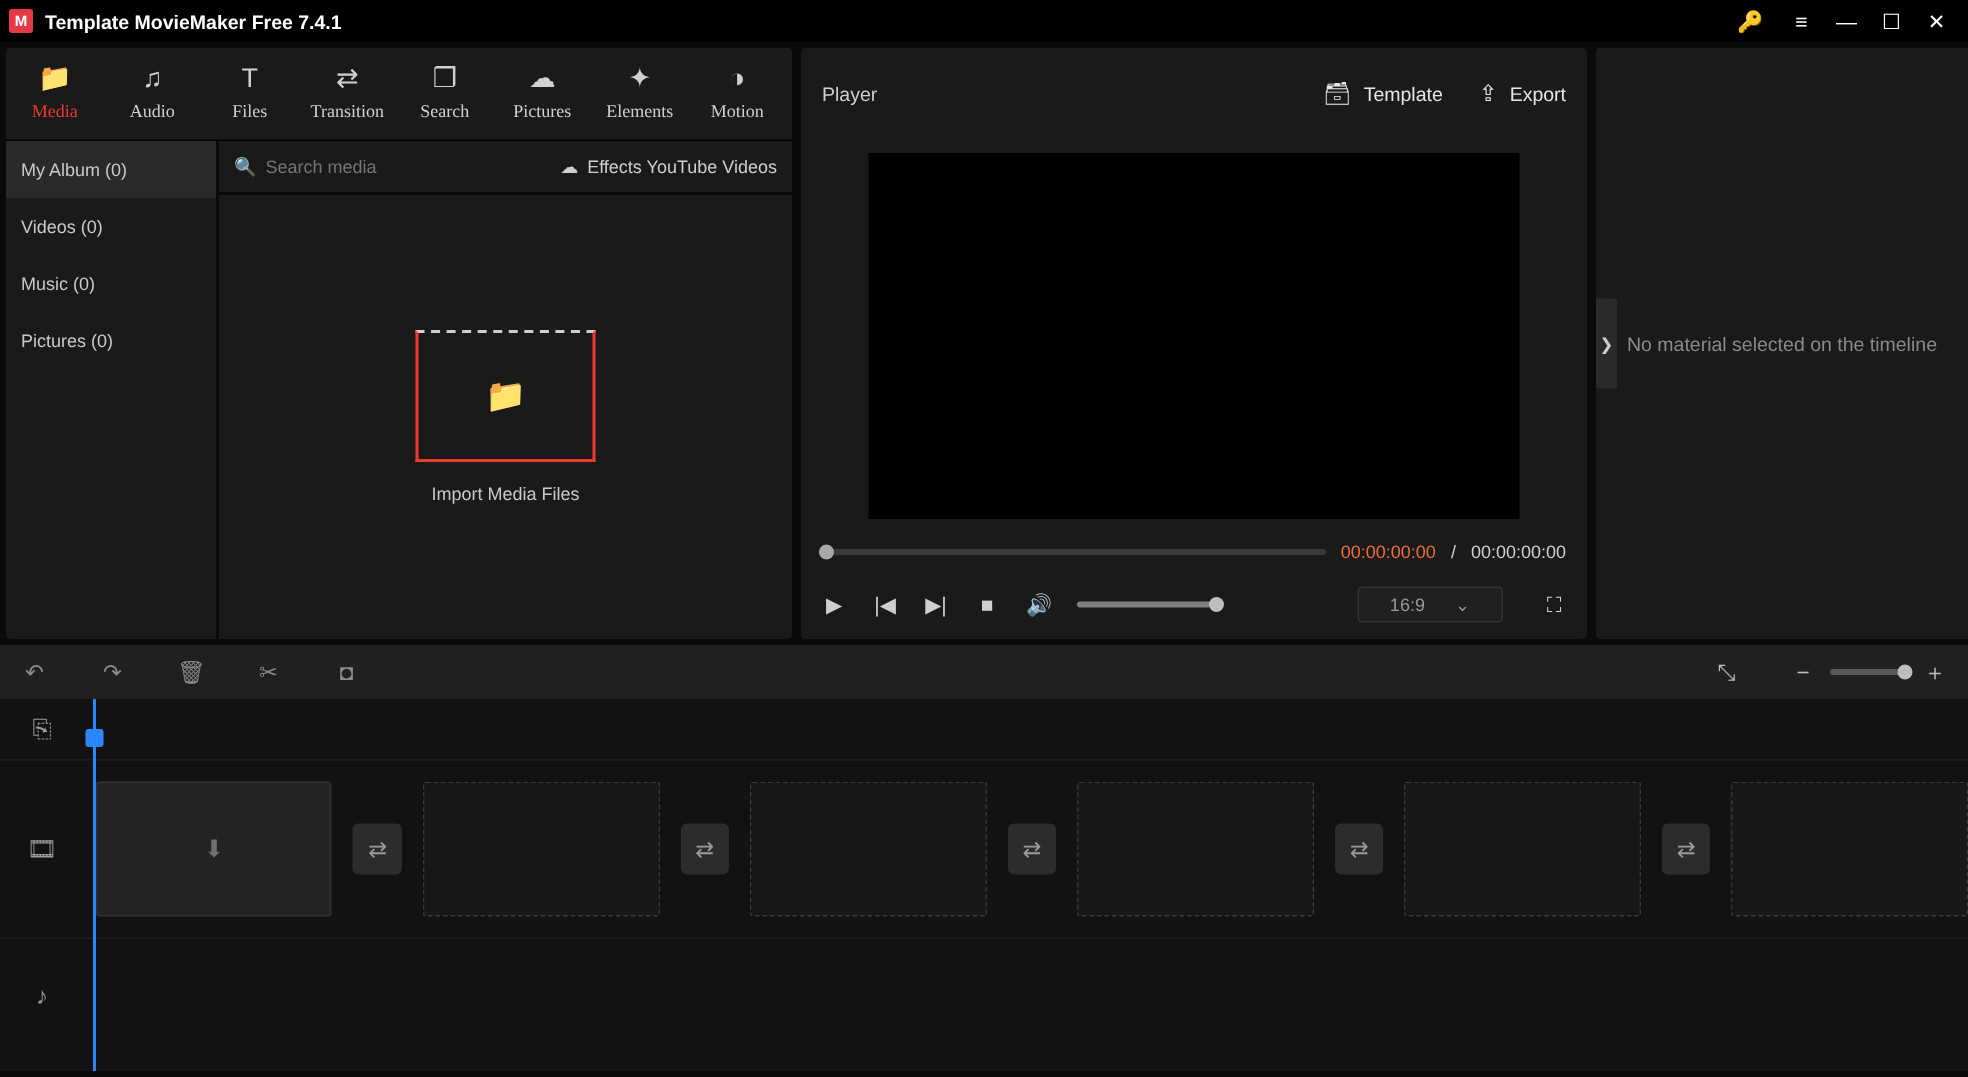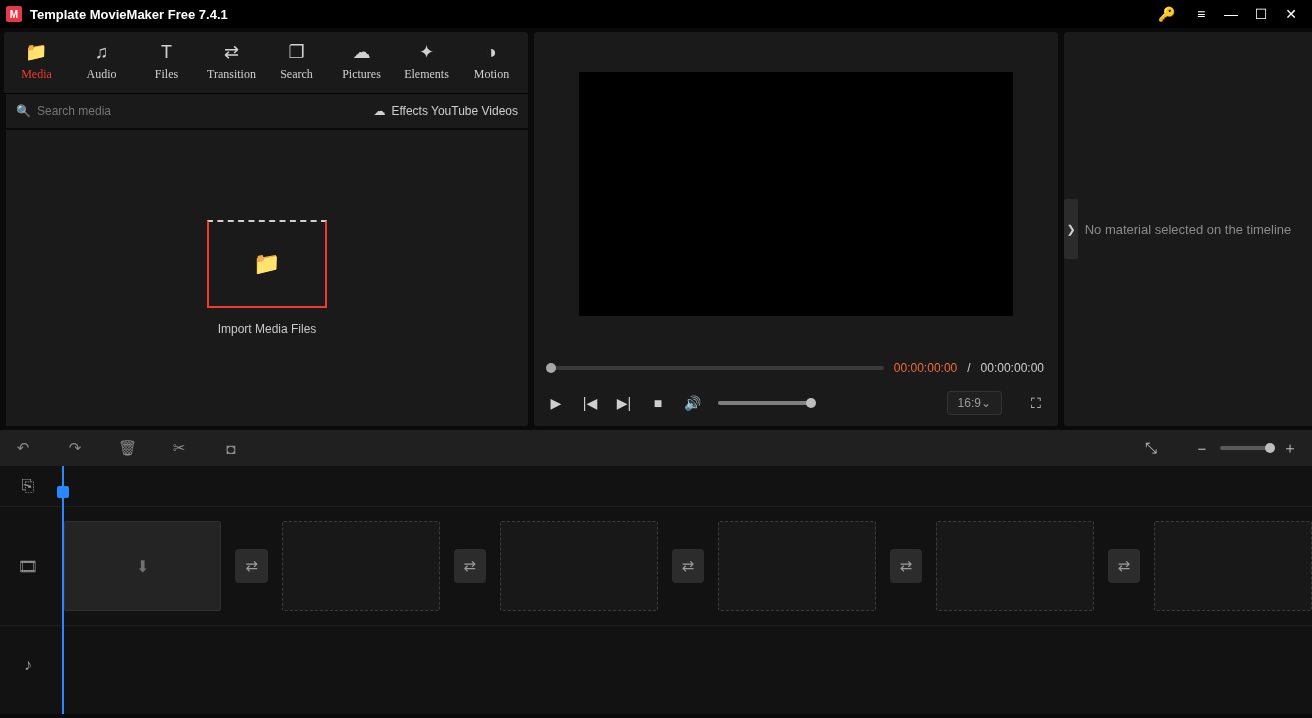--- a/index.html
+++ b/index.html
@@ -168,22 +168,22 @@
   .time-cur{color:#f06c3a;font-size:12px;}
   .time-dur{color:#cfcfcf;font-size:12px;}
   .controls {
     display:flex;align-items:center;gap:18px;padding:4px 14px 10px 14px;height:40px;
     color:#cfcfcf;
   }
   .controls .spc{flex:1;}
   .vol-track{width:94px;height:4px;background:#808080;border-radius:2px;position:relative;}
   .vol-track .dot{position:absolute;right:-4px;top:50%;transform:translateY(-50%);width:10px;height:10px;border-radius:50%;background:#bdbdbd;}
   .ratio-sel{
-    display:flex;align-items:center;background:#202020;border:1px solid #333;
-    padding:4px 10px;border-radius:3px;color:#9a9a9a;font-size:12px;
+    display:flex;align-items:center;gap:20px;background:#202020;border:1px solid #333;
+    padding:4px 21px;border-radius:3px;color:#9a9a9a;font-size:12px;
   }
   .controls .cbtn{font-size:14px;width:16px;text-align:center;}
 
   
   .inspector {
     flex:1;
     background:#1a1a1a;
     border-radius:3px 0 0 3px;
     position:relative;
     display:flex;align-items:center;justify-content:center;
@@ -287,20 +287,26 @@
         <div class="tool-tab">
           <span class="ic">✦</span>
           <span class="lbl">Elements</span>
         </div>
         <div class="tool-tab">
           <span class="ic">◑</span>
           <span class="lbl">Motion</span>
         </div>
       </div>
     <div class="panel-body">
+      <div class="cat-list" id="cat-list">
+          <div class="cat-item active">My Album (0)</div>
+          <div class="cat-item">Videos (0)</div>
+          <div class="cat-item">Music (0)</div>
+          <div class="cat-item">Pictures (0)</div>
+        </div>
       <div class="media-area">
         <div class="search-row">
           <div class="srch">
             <span>🔍</span>
             <input type="text" placeholder="Search media" style="">
           </div>
           <div style="display:flex;align-items:center;gap:6px;color:#cfcfcf;">
             <span>☁</span>
             <span>Effects YouTube Videos</span>
           </div>
@@ -309,20 +315,32 @@
           <div class="import-box">
             <span>📁</span>
           </div>
           <div class="import-label">Import Media Files</div>
         </div>
       </div>
     </div>
   </div>
 
   <div class="preview-panel">
+    <div class="preview-hdr">
+      <span>Player</span>
+      <div class="spc"></div>
+      <div class="hdr-btn">
+        <span class="ic">🗃</span>
+        <span>Template</span>
+      </div>
+      <div class="hdr-btn">
+        <span class="ic">⇪</span>
+        <span>Export</span>
+      </div>
+    </div>
     <div class="video-wrap">
       <div class="video"></div>
     </div>
     <div class="scrub">
       <div class="track">
           <div class="dot"></div>
         </div>
       <span class="time-cur">00:00:00:00</span>
       <span style="color:#cfcfcf;">/</span>
       <span class="time-dur">00:00:00:00</span>

